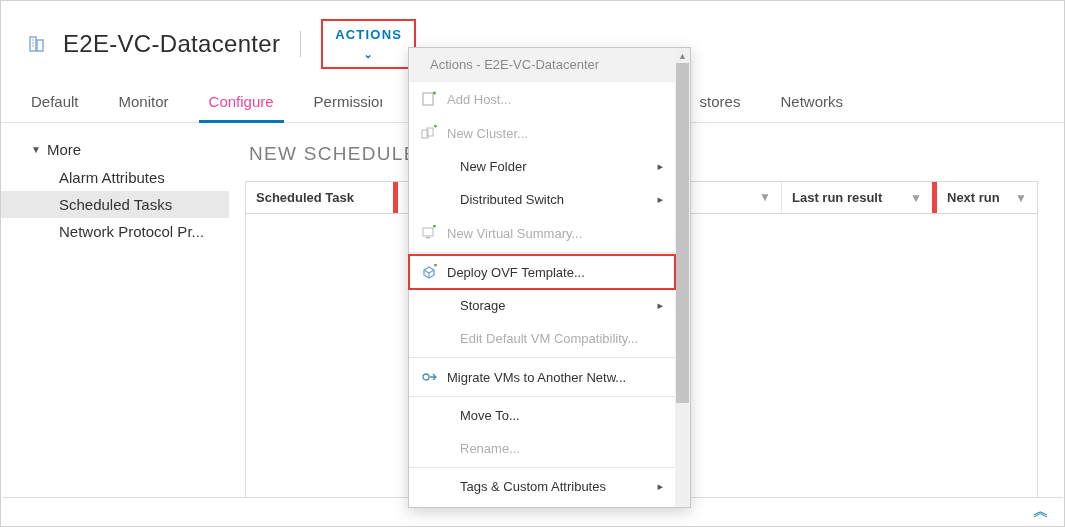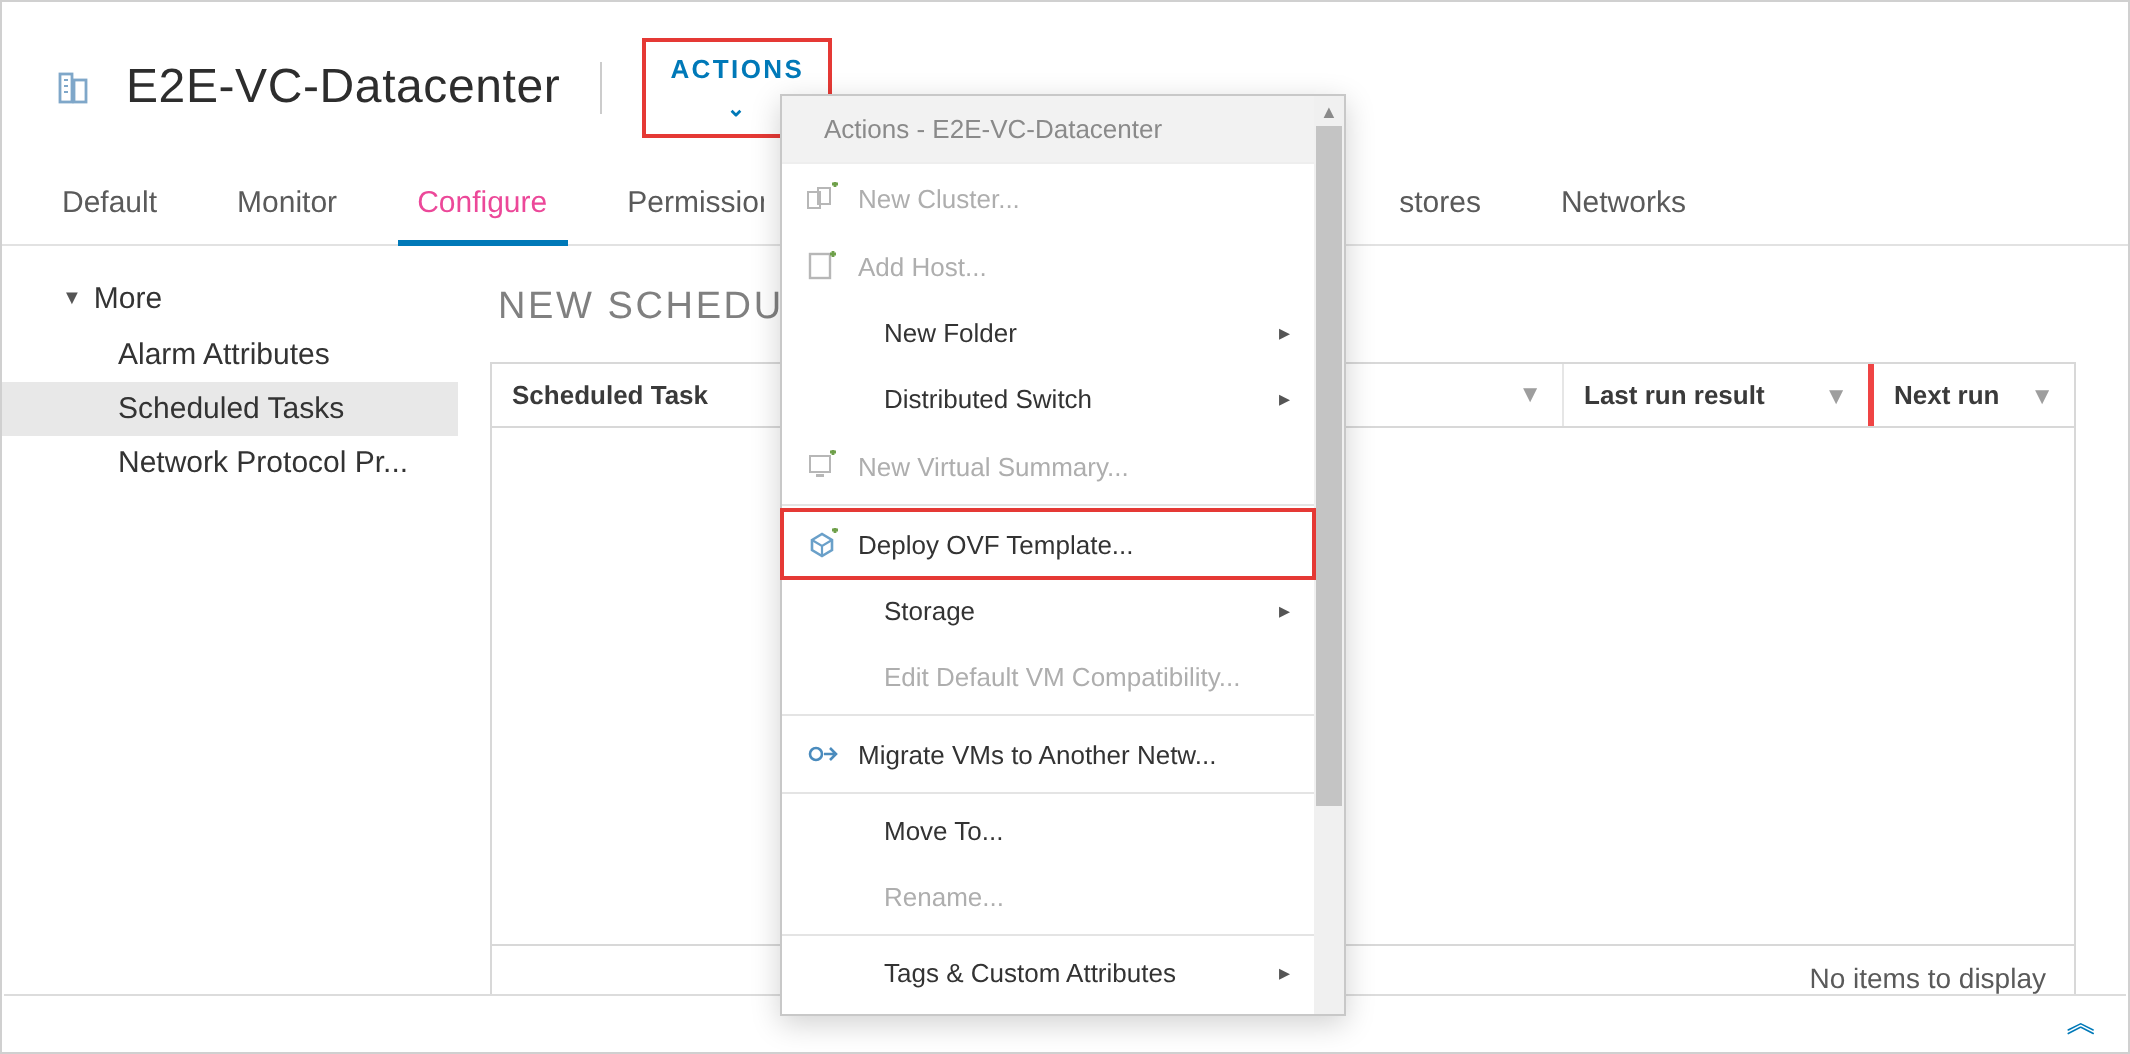--- a/index.html
+++ b/index.html
@@ -137,21 +137,21 @@
     border-bottom: 1px solid #d8d8d8;
     background: #fff;
   }
   .gh-cell {
     display: flex;
     align-items: center;
     padding: 8px 10px;
     font-weight: 600;
     font-size: 13px;
     color: #3a3a3a;
-    border-right: 3px solid #ef4444;
+    border-right: 5px solid #ef4444;
     gap: 8px;
     justify-content: space-between;
   }
   .gh-cell:last-child { border-right: none; }
   .filter-glyph { color: #9e9e9e; font-size: 12px; }
   .gh1 { width: 152px; }
   .ghgap { flex:1; border-right:1px solid #e6e6e6; }
   .gh2 { width: 155px; }
   .gh3 { width: 100px; }
 
@@ -187,21 +187,21 @@
     align-items: center;
     justify-content: flex-end;
     padding-right: 14px;
   }
   .dbl-chev { color: #0079b8; font-size: 16px; cursor:pointer; }
 
   
   .menu {
     position: absolute;
     top: 46px;
-    left: 389px;
+    left: 407px;
     width: 283px;
     background: #fff;
     border: 1px solid #c8c8c8;
     box-shadow: 0 4px 14px rgba(0,0,0,0.18);
     z-index: 50;
     padding-bottom: 4px;
   }
   .menu-scroll {
     position: absolute;
     top: 0; right: 0; bottom: 0;
@@ -326,21 +326,20 @@
           <span class="filter-glyph">▼</span>
         </div>
         <div class="gh-cell gh3">
           <span>Next run</span>
           <span class="filter-glyph">▼</span>
         </div>
       </div>
       <div class="grid-body">
         <div class="grid-center">lay</div>
       </div>
-      <div class="grid-footer">No items to display</div>
     </div>
   </div>
 </div>
 
 <div class="bottom-bar">
   <span class="dbl-chev">︽</span>
 </div>
 
 <div class="menu">
   <div class="menu-inner">
@@ -350,36 +349,36 @@
             <rect x="1" y="3" width="5" height="10" fill="none" stroke="#9ab6cc" stroke-width="1.2"></rect>
             <rect x="7" y="5" width="5" height="8" fill="none" stroke="#9ab6cc" stroke-width="1.2"></rect>
           </svg>
       </span>
       <span>Actions - E2E-VC-Datacenter</span>
     </div>
 
     <div class="menu-item disabled">
       <span class="mi-icon">
         <svg viewBox="0 0 16 16">
+            <rect x="2" y="2" width="10" height="12" fill="none" stroke="#b7b7b7" stroke-width="1.2"></rect>
+            <path d="M12 2h3M13.5 0.5v3" stroke="#6fa04a" stroke-width="1.4"></path>
+          </svg>
+      </span>
+      <span class="label">Add Host...</span>
+    </div>
+
+    <div class="menu-item disabled">
+      <span class="mi-icon">
+        <svg viewBox="0 0 16 16">
             <rect x="1" y="5" width="6" height="8" fill="none" stroke="#b7b7b7"></rect>
             <rect x="6" y="3" width="6" height="8" fill="none" stroke="#b7b7b7"></rect>
             <path d="M13 1h3M14.5 -0.5v3" stroke="#6fa04a" stroke-width="1.4"></path>
           </svg>
       </span>
       <span class="label">New Cluster...</span>
-    </div>
-
-    <div class="menu-item disabled">
-      <span class="mi-icon">
-        <svg viewBox="0 0 16 16">
-            <rect x="2" y="2" width="10" height="12" fill="none" stroke="#b7b7b7" stroke-width="1.2"></rect>
-            <path d="M12 2h3M13.5 0.5v3" stroke="#6fa04a" stroke-width="1.4"></path>
-          </svg>
-      </span>
-      <span class="label">Add Host...</span>
     </div>
 
     <div class="menu-item submenu noicon">
       <span class="label">New Folder</span>
     </div>
 
     <div class="menu-item submenu noicon">
       <span class="label">Distributed Switch</span>
     </div>
 

